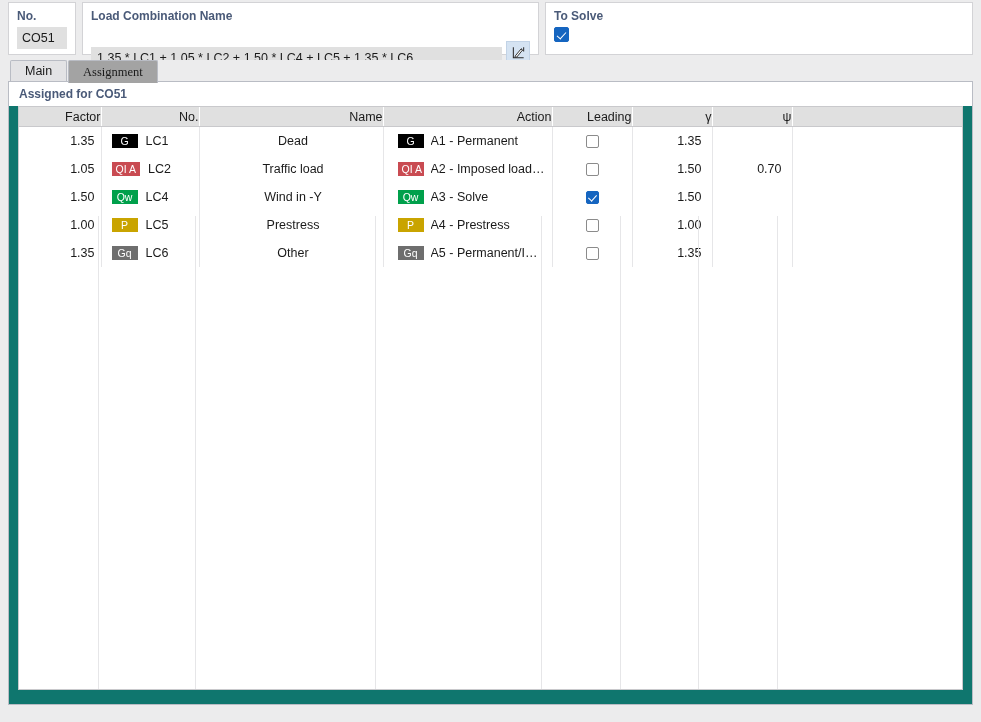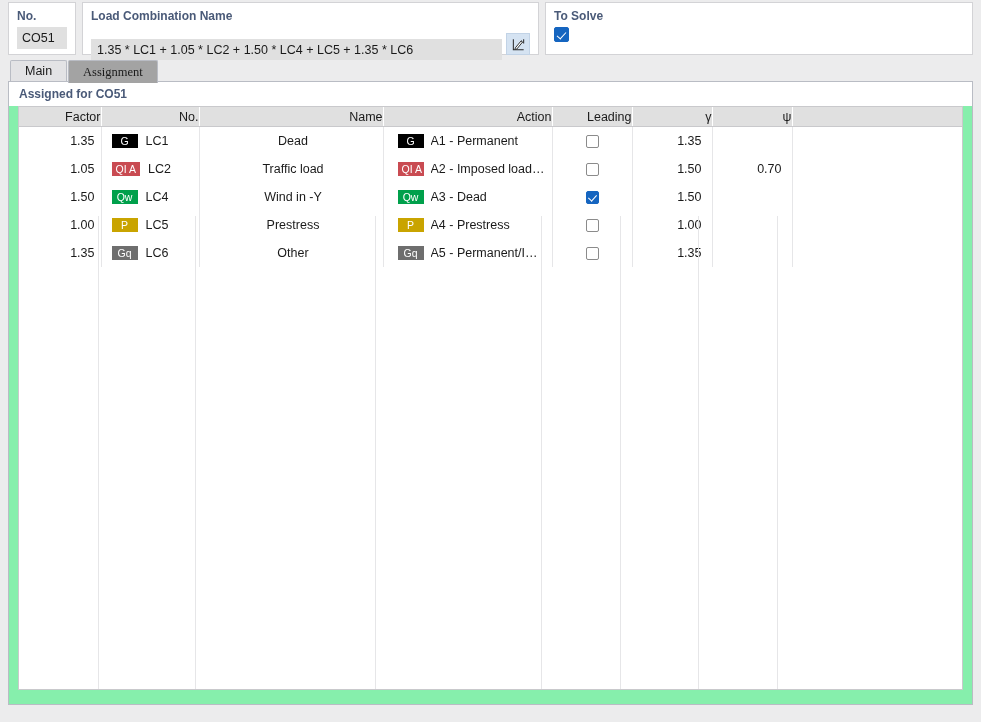--- a/index.html
+++ b/index.html
@@ -30,21 +30,21 @@
     background: #ffffff;
     border: 1px solid #d3d3d6;
     box-sizing: border-box;
     padding: 6px 8px 0 8px;
     display: flex;
     flex-direction: column;
     margin-top: 2px;
     margin-bottom: 5px;
   }
   .field-box.no-box { width: 68px; flex: 0 0 68px; }
-  .field-box.name-box { flex: 1 1 auto; }
+  .field-box.name-box { flex: 1 1 auto; gap: 8px; }
   .field-box.solve-box { width: 428px; flex: 0 0 428px; }
 
   .field-label {
     font-size: 12px;
     font-weight: bold;
     color: #4a5a78;
     line-height: 14px;
     margin-bottom: 4px;
     white-space: nowrap;
   }
@@ -154,21 +154,21 @@
     border-color: #b9bcc4;
     position: relative;
     z-index: 3;
     font-family: Liberation Serif, serif;
   }
 
   
   .panel {
     margin: 0 8px 8px 8px;
     height: 624px;
-    background: #86efac;
+    background: #0f766e;
     border: 1px solid #b9bcc4;
     box-sizing: border-box;
     position: relative;
     top: -1px;
   }
   .panel-title {
     font-size: 12px;
     font-weight: bold;
     color: #4a5a78;
     padding: 5px 0 5px 10px;
@@ -389,21 +389,21 @@
             <td class="c-no">
               <div class="no-cell-inner">
                 <span class="badge" style="background:#00a04b">Qw</span>
                 <span class="lc-label">LC4</span>
               </div>
             </td>
             <td class="c-name"><span>Wind in -Y</span></td>
             <td class="c-action">
               <div class="action-cell-inner">
                 <span class="badge" style="background:#00a04b">Qw</span>
-                <span class="action-txt">A3 - Dead</span>
+                <span class="action-txt">A3 - Solve</span>
               </div>
             </td>
             <td class="c-lead"><span class="cb checked"></span></td>
             <td class="c-num"><span>1.50</span></td>
             <td class="c-num"><span></span></td>
             <td class=""></td>
           </tr>
           <tr>
             <td class="c-factor"><span>1.00</span></td>
             <td class="c-no">

